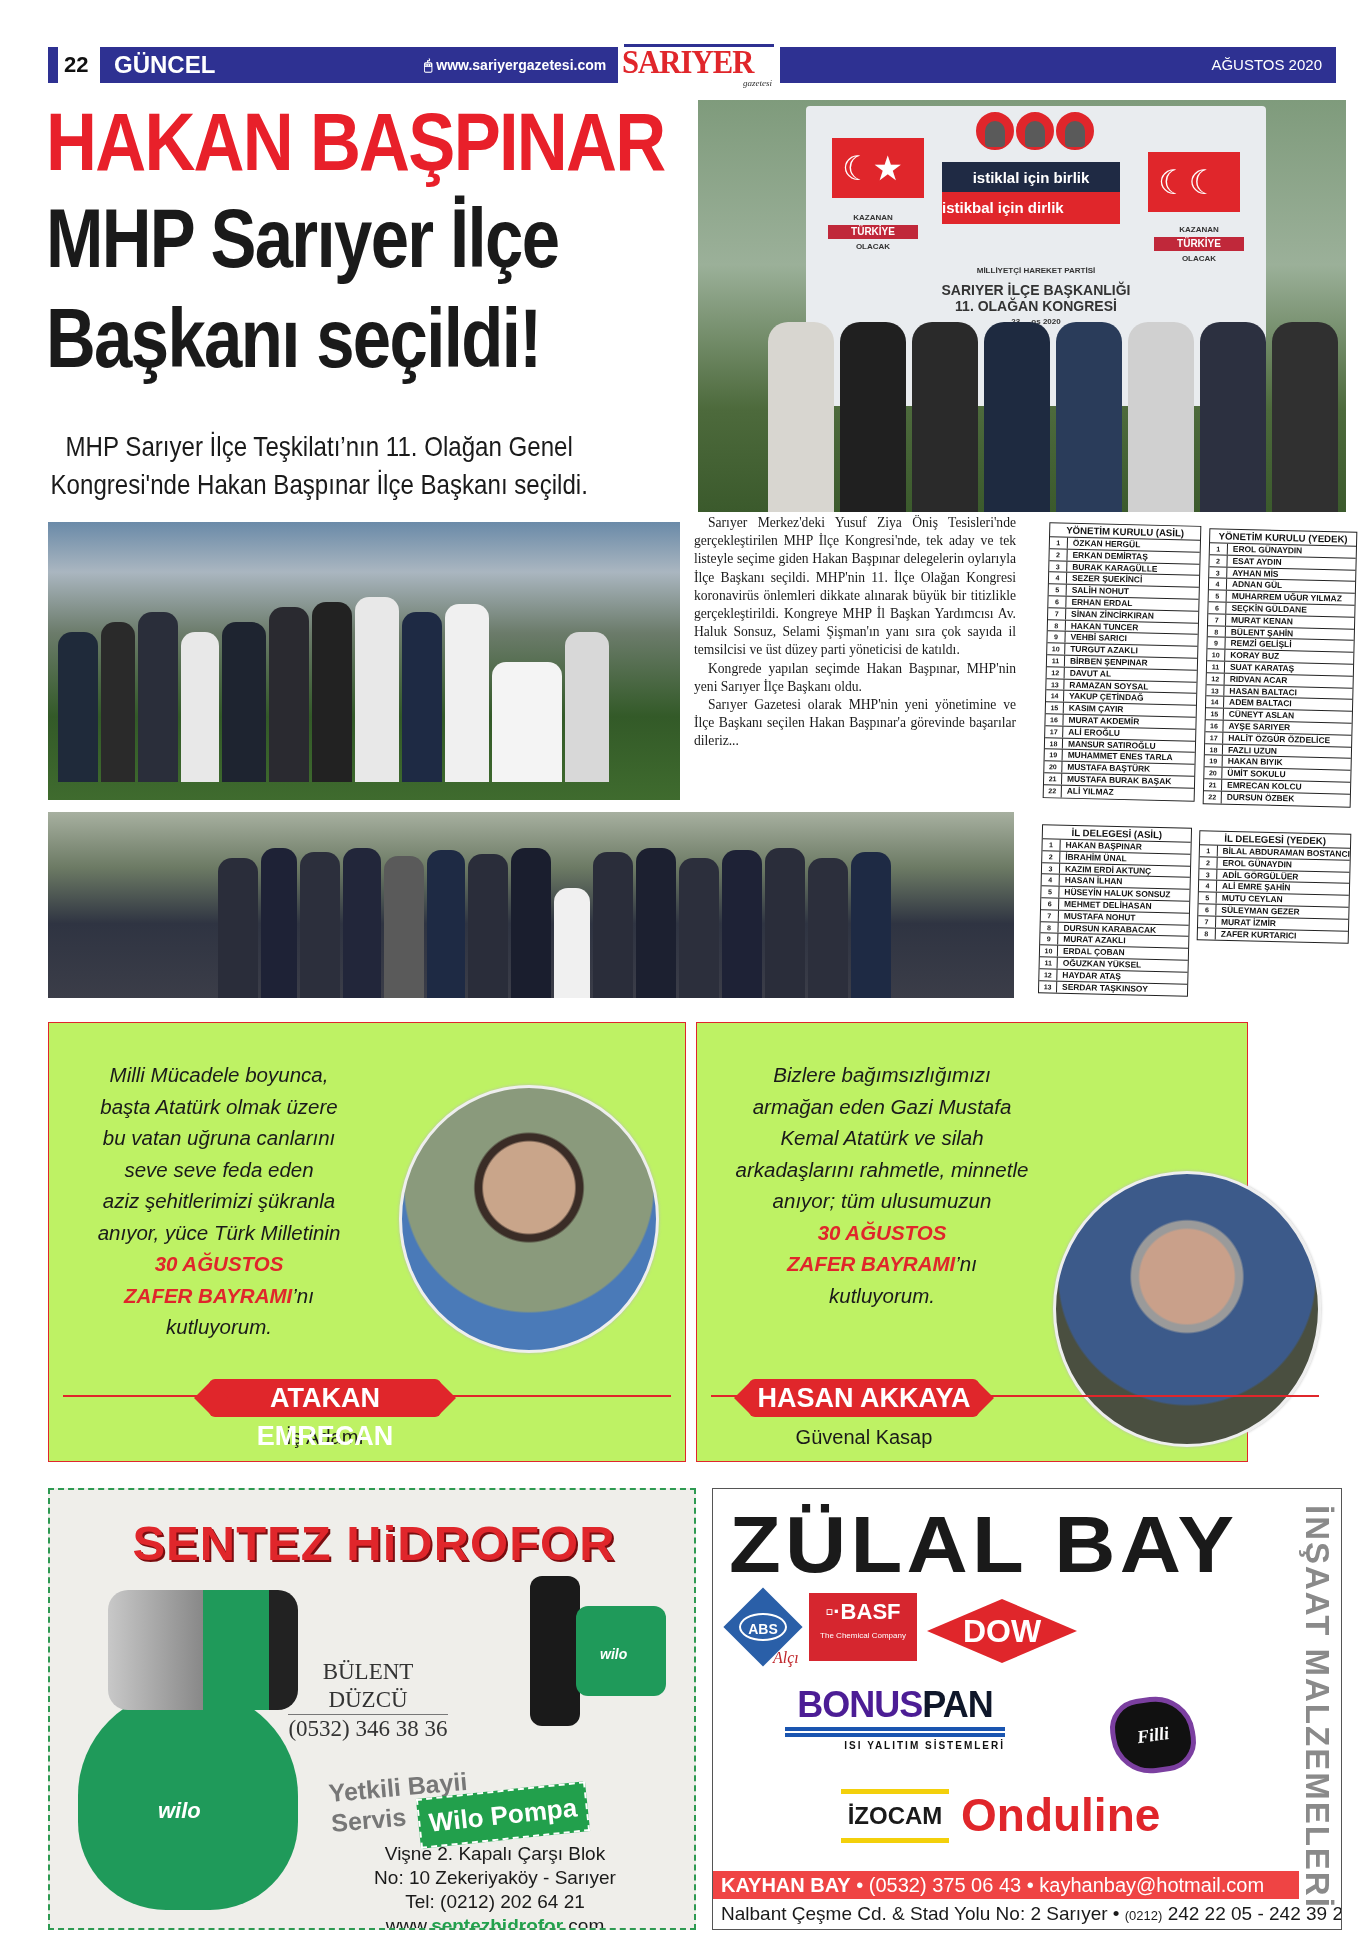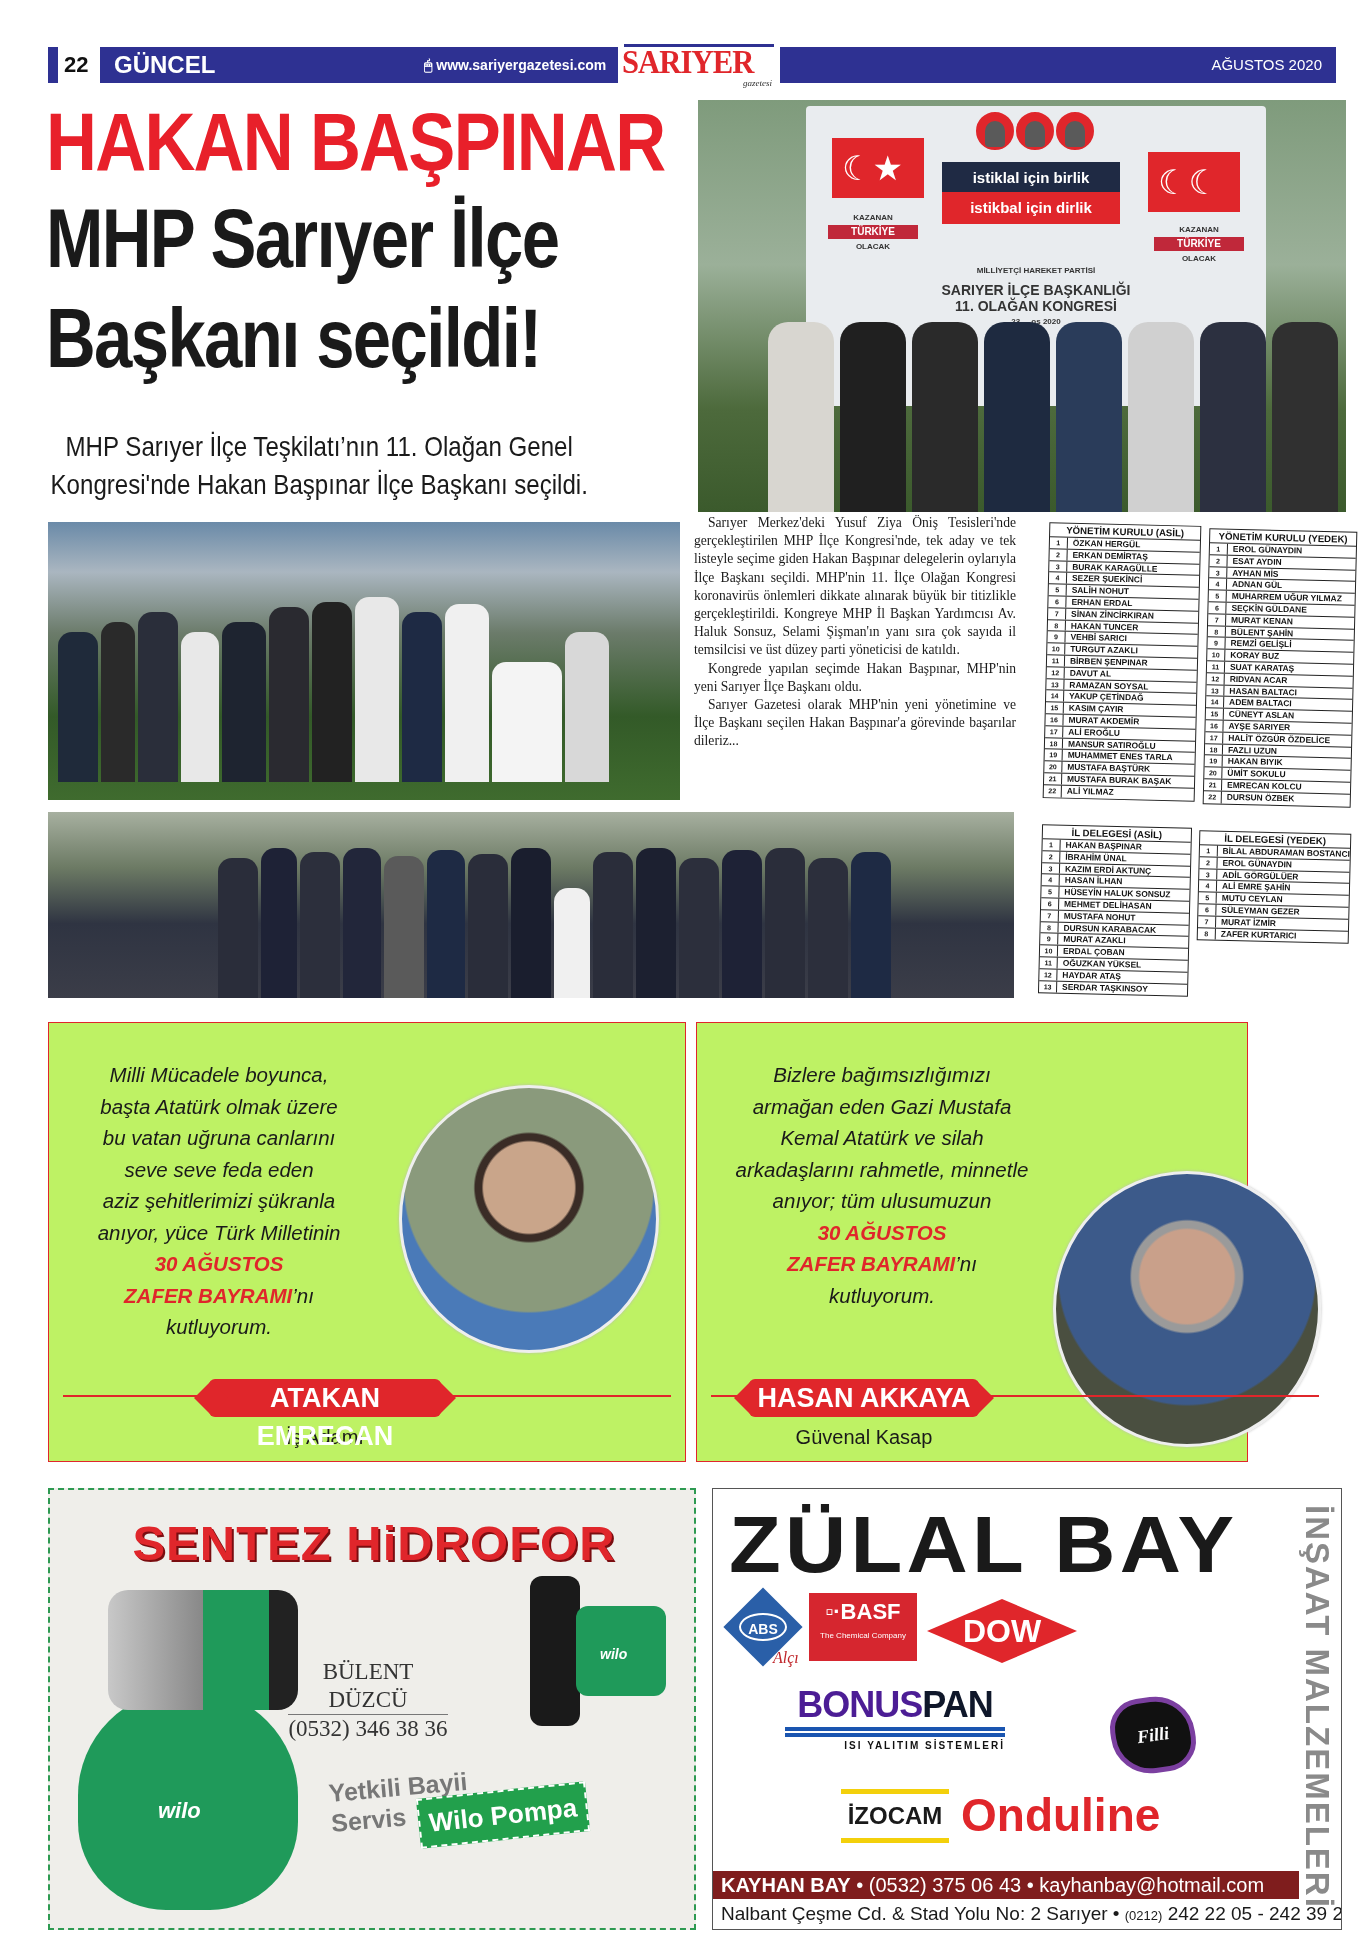--- a/index.html
+++ b/index.html
@@ -22,21 +22,21 @@
 .h2{left:46px;top:190px;font:bold 84px/96px "Liberation Sans",sans-serif;color:#1a1a1a;letter-spacing:-2px;transform:scaleX(.82);transform-origin:left;white-space:nowrap;z-index:3}
 .h3{left:46px;top:290px;font:bold 84px/96px "Liberation Sans",sans-serif;color:#1a1a1a;letter-spacing:-2px;transform:scaleX(.82);transform-origin:left;white-space:nowrap;z-index:3}
 .sub{left:44px;top:428px;width:640px;text-align:center;font:28px/38px "Liberation Sans",sans-serif;color:#1a1a1a;transform:scaleX(.86);transform-origin:left}
 
 .photo1{left:698px;top:100px;width:648px;height:412px;background:linear-gradient(180deg,#7f9b7c 0%,#9bb099 40%,#4d6a3c 75%,#3b5a2c 100%);overflow:hidden}
 .banner{position:absolute;left:108px;top:6px;width:460px;height:300px;background:#e9ecef;border-radius:4px}
 .banner .flag1{position:absolute;left:26px;top:32px;width:92px;height:60px;background:#e0262b}
 .banner .flag2{position:absolute;right:26px;top:46px;width:92px;height:60px;background:#e0262b}
 .banner .moon{position:absolute;color:#fff;font-size:34px;line-height:60px;left:10px;top:0}
 .banner .slog1{position:absolute;left:136px;top:56px;width:178px;height:32px;background:#1f2a44;color:#fff;font:bold 15px/32px "Liberation Sans",sans-serif;text-align:center}
-.banner .slog2{position:absolute;left:136px;top:86px;width:178px;height:32px;background:#e0262b;color:#fff;font:bold 15px/32px "Liberation Sans",sans-serif;text-align:center}
+.banner .slog2{position:absolute;left:136px;top:86px;width:178px;height:32px;background:#e0262b;color:#fff;font:bold 15px/32px "Liberation Sans",sans-serif;}
 .banner .kaz{position:absolute;width:90px;text-align:center;font:bold 8px/11px "Liberation Sans",sans-serif;color:#333}
 .banner .kaz b{display:block;background:#c0283a;color:#fff;font-size:10px;line-height:14px;margin:2px 0}
 .banner .party{position:absolute;left:0;width:460px;top:160px;text-align:center;font:bold 8px "Liberation Sans",sans-serif;color:#333}
 .banner .ilce{position:absolute;left:0;width:460px;top:176px;text-align:center;font:bold 14px/16px "Liberation Sans",sans-serif;color:#333}
 .banner .portrait{position:absolute;top:6px;width:38px;height:38px;border-radius:50%;background:#e0262b;border:3px solid #e0262b}
 .banner .portrait i{position:absolute;left:6px;top:6px;width:20px;height:26px;background:#5a5a5a;border-radius:10px 10px 4px 4px}
 .people{position:absolute;left:70px;top:200px;width:570px;height:212px;display:flex;gap:6px;align-items:flex-end}
 .person{flex:1;border-radius:20px 20px 0 0;height:190px}
 .photo2{left:48px;top:522px;width:632px;height:278px;background:linear-gradient(180deg,#6a8aa8 0%,#aab6c0 18%,#6b7b6a 40%,#335a28 70%,#3f6b2e 100%);overflow:hidden}
 .photo3{left:48px;top:812px;width:966px;height:186px;background:linear-gradient(180deg,#a7b0a0 0%,#6c7a64 30%,#2f3442 60%,#3b3d48 100%);overflow:hidden}
@@ -94,21 +94,21 @@
 .dow .d{position:absolute;left:0;top:0;width:150px;height:64px;background:#e0262b;clip-path:polygon(0 50%,50% 0,100% 50%,50% 100%)}
 .dow span{position:absolute;left:0;top:10px;width:150px;text-align:center;color:#fff;font:bold 32px/44px "Liberation Sans",sans-serif}
 .bonus{position:absolute;left:72px;top:196px;width:220px;text-align:center}
 .bonus .b1{font:900 36px/40px "Liberation Sans",sans-serif;letter-spacing:-1px}
 .bonus .b1 .r{color:#4c1d95}.bonus .b1 .bl{color:#0f172a}
 .bonus .lines{height:10px;border-top:4px solid #1a55b0;border-bottom:4px solid #1a55b0;margin:2px 0}
 .bonus .b2{font:bold 10px/14px "Liberation Sans",sans-serif;letter-spacing:2px;text-align:right}
 .filli{position:absolute;left:398px;top:208px;width:84px;height:76px;background:#111;border-radius:30px 40px 30px 40px;border:5px solid #7b3fa0;color:#fff;font:italic bold 18px/66px "Liberation Serif",serif;text-align:center;transform:rotate(-8deg)}
 .izocam{position:absolute;left:128px;top:300px;width:108px;height:54px;border-top:5px solid #f3d00b;border-bottom:5px solid #f3d00b;font:900 24px/44px "Liberation Sans",sans-serif;color:#1a1a1a;text-align:center}
 .onduline{position:absolute;left:248px;top:296px;font:900 46px/60px "Liberation Sans",sans-serif;color:#e0262b}
-.kayhan{position:absolute;left:0;top:382px;width:586px;height:28px;background:#7f1d1d;color:#fff;font:20px/28px "Liberation Sans",sans-serif;padding-left:8px;white-space:nowrap}
+.kayhan{position:absolute;left:0;top:382px;width:586px;height:28px;background:#ef4444;color:#fff;font:20px/28px "Liberation Sans",sans-serif;padding-left:8px;white-space:nowrap}
 .kayhan b{font-weight:bold}
 .zaddr{position:absolute;left:8px;top:412px;width:600px;font:19px/26px "Liberation Sans",sans-serif;color:#1a1a1a;white-space:nowrap}
 .zaddr small{font-size:13px}
 </style>
 </head>
 <body>
 
 <div class="abs hdr">
   <div class="pgnum-box">
       <div class="bar"></div>
@@ -531,20 +531,26 @@
       <div class="pipe"></div>
       <div class="body"></div>
       <span class="wl">wilo</span>
     </div>
   <div class="person"><span class="nm">BÜLENT DÜZCÜ</span><div>(0532) 346 38 36</div></div>
   <div class="yetkili">
       <div>Yetkili Bayii</div>
       <div>Servis</div>
     </div>
   <div class="wilopompa">Wilo Pompa</div>
+  <div class="saddr">
+    <div>Vişne 2. Kapalı Çarşı Blok</div>
+    <div>No: 10 Zekeriyaköy - Sarıyer</div>
+    <div>Tel: (0212) 202 64 21</div>
+    <div><span>www.</span><span class="grn">sentezhidrofor</span><span>.com</span></div>
+  </div>
 </div>
 
 <div class="abs zulal">
   <div class="title">ZÜLAL BAY</div>
   <div class="vert">İNŞAAT MALZEMELERİ</div>
   <div class="abs-logo">
       <span>ABS</span>
     </div>
   <div class="alci">Alçı</div>
   <div class="basf">

